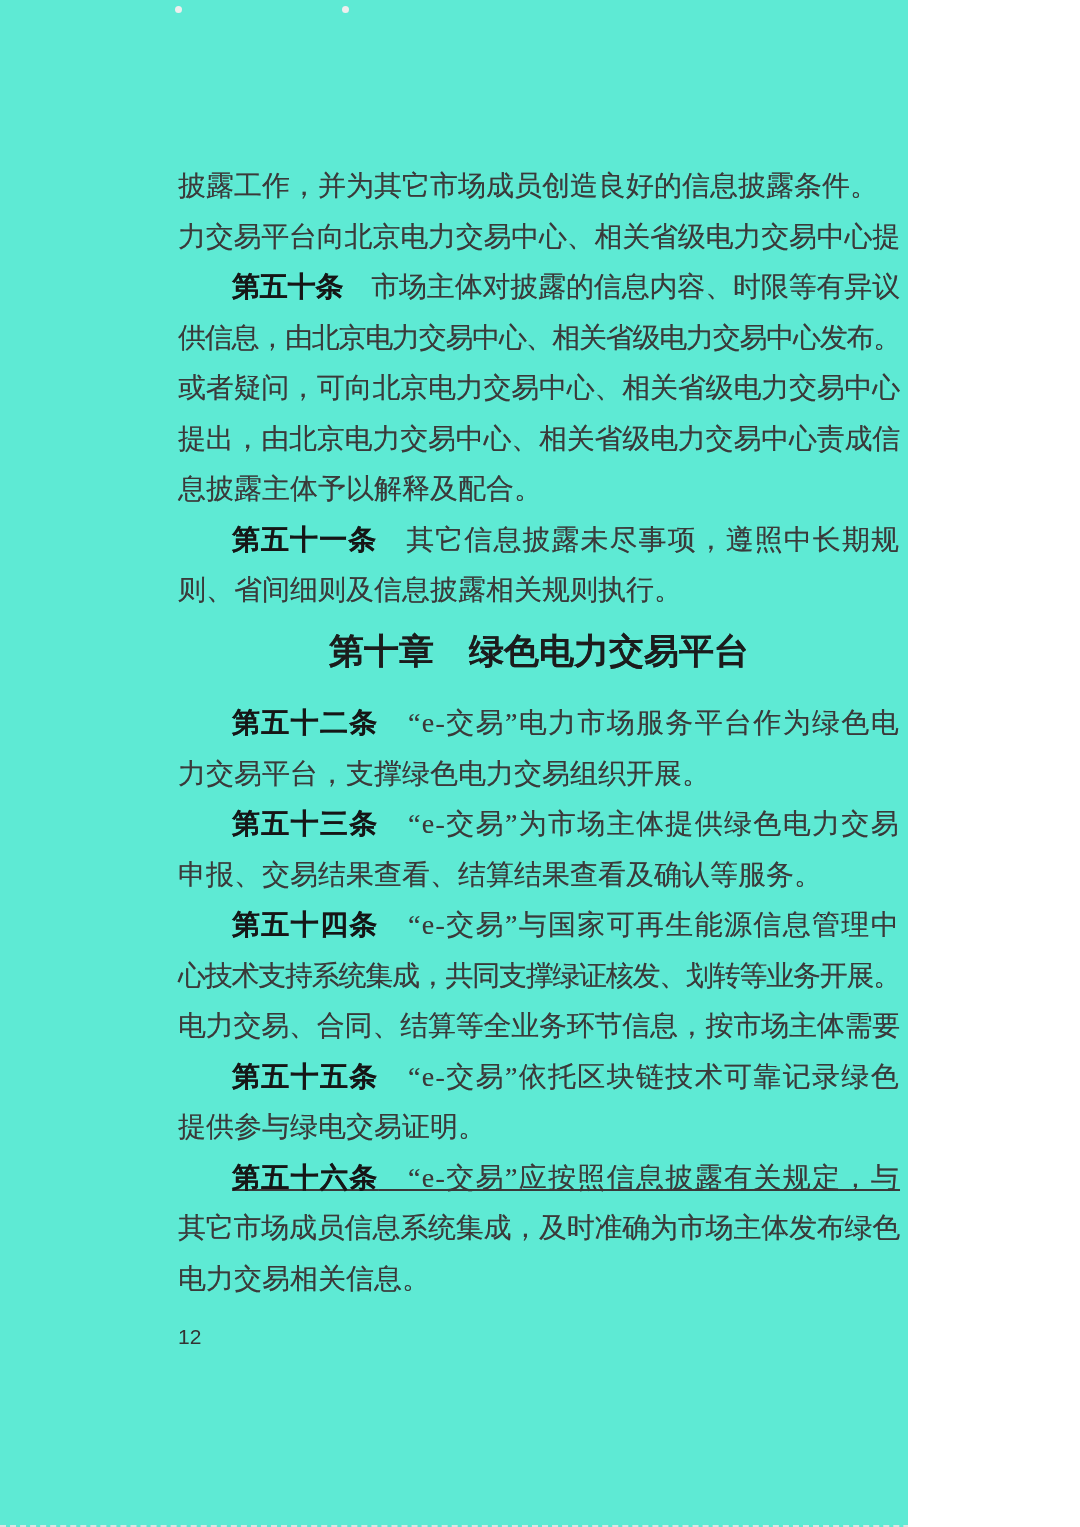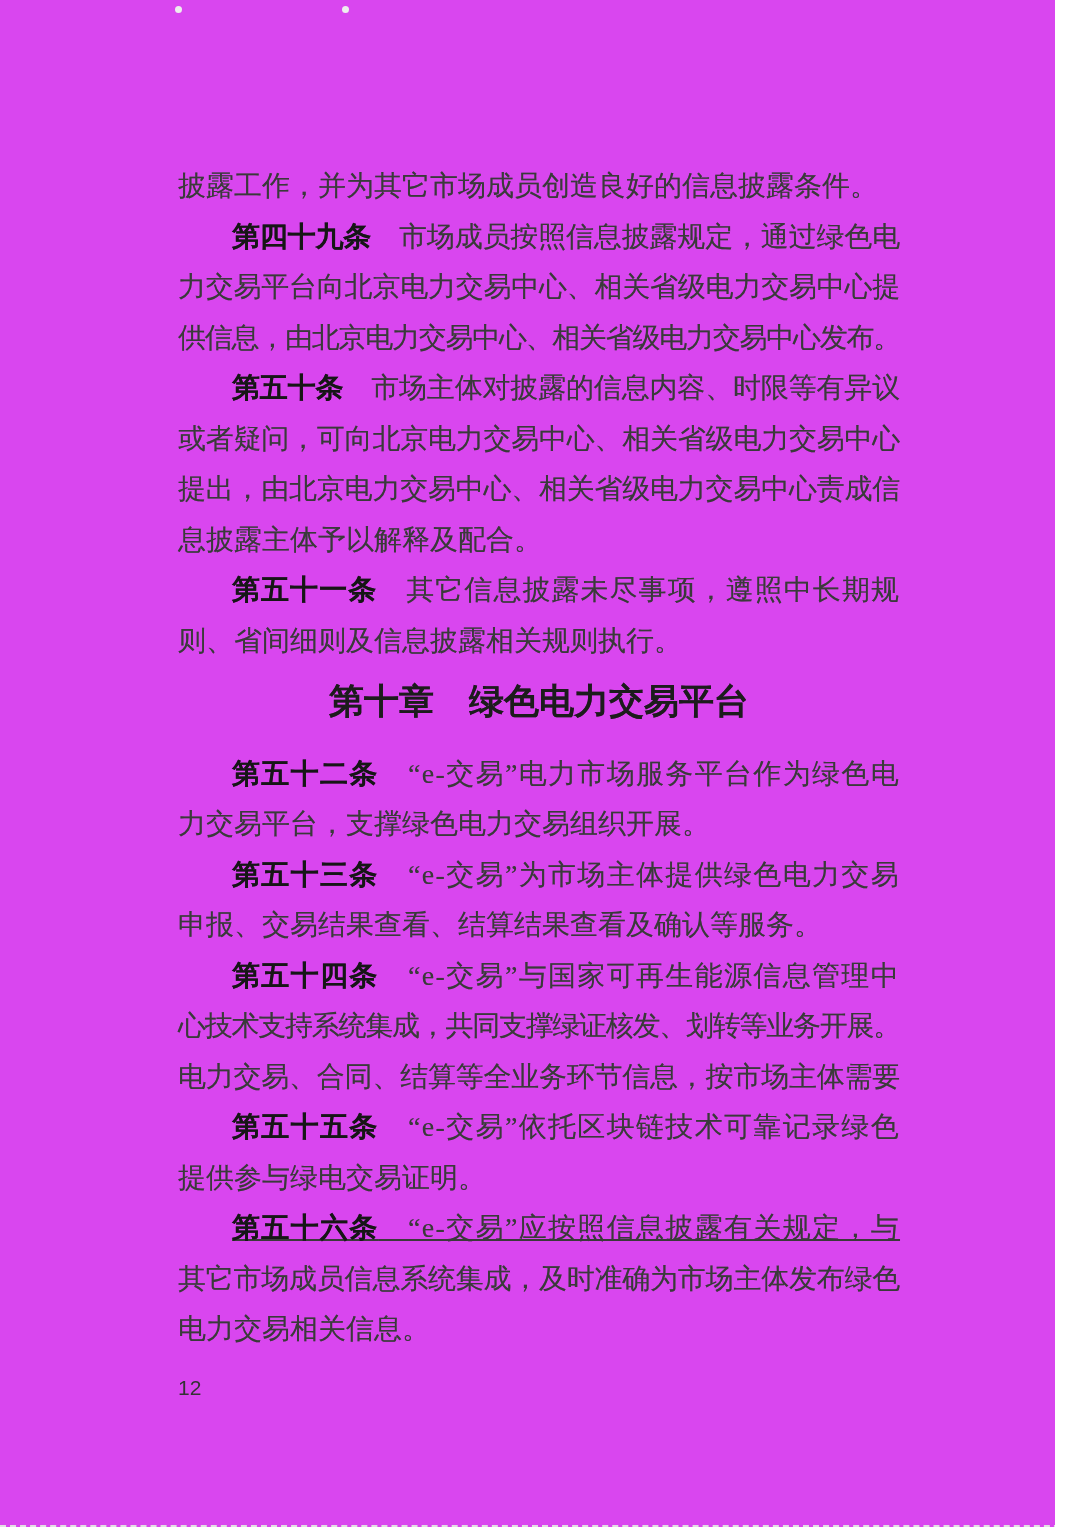--- a/index.html
+++ b/index.html
@@ -1,20 +1,20 @@
 <!DOCTYPE html>
 <html><head>
 <meta charset="utf-8">
 <style>
   html, body { margin: 0; padding: 0; background: #ffffff; }
   .page {
     position: relative;
-    width: 1055px;
+    width: 908px;
     height: 1527px;
-    background: #d946ef;
+    background: #5eead4;
     overflow: hidden;
     font-family: "Liberation Serif", "DejaVu Serif", serif;
   }
   .content {
     position: absolute;
     left: 178px;
     top: 161px;
     width: 722px;
   }
   .line {
@@ -77,24 +77,23 @@
   }
 </style>
 </head>
 <body>
 
 <div class="page">
   <div class="speck s1"></div>
   <div class="speck s2"></div>
   <div class="content" id="content">
       <div class="line"><span>披露工作，并为其它市场成员创造良好的信息披露条件。</span></div>
-      <div class="line indent fit" style="letter-spacing: -0.166667px;"><span class="prefix">第四十九条</span>　<span>市场成员按照信息披露规定，通过绿色电</span></div>
       <div class="line fit" style="letter-spacing: -0.230769px;"><span>力交易平台向北京电力交易中心、相关省级电力交易中心提</span></div>
+      <div class="line indent fit" style="letter-spacing: -0.166667px;"><span class="prefix">第五十条</span>　<span>市场主体对披露的信息内容、时限等有异议</span></div>
       <div class="line fit" style="letter-spacing: -1.25926px;"><span>供信息，由北京电力交易中心、相关省级电力交易中心发布。</span></div>
-      <div class="line indent fit" style="letter-spacing: -0.166667px;"><span class="prefix">第五十条</span>　<span>市场主体对披露的信息内容、时限等有异议</span></div>
       <div class="line fit" style="letter-spacing: -0.230769px;"><span>或者疑问，可向北京电力交易中心、相关省级电力交易中心</span></div>
       <div class="line fit" style="letter-spacing: -0.230769px;"><span>提出，由北京电力交易中心、相关省级电力交易中心责成信</span></div>
       <div class="line"><span>息披露主体予以解释及配合。</span></div>
       <div class="line indent fit" style="letter-spacing: 1.04348px;"><span class="prefix">第五十一条</span>　<span>其它信息披露未尽事项，遵照中长期规</span></div>
       <div class="line"><span>则、省间细则及信息披露相关规则执行。</span></div>
       <div class="chapter">第十章　绿色电力交易平台</div>
       <div class="line indent fit" style="letter-spacing: 1.33563px;"><span class="prefix">第五十二条</span>　<span>“e-交易”电力市场服务平台作为绿色电</span></div>
       <div class="line"><span>力交易平台，支撑绿色电力交易组织开展。</span></div>
       <div class="line indent fit" style="letter-spacing: 1.33563px;"><span class="prefix">第五十三条</span>　<span>“e-交易”为市场主体提供绿色电力交易</span></div>
       <div class="line"><span>申报、交易结果查看、结算结果查看及确认等服务。</span></div>

